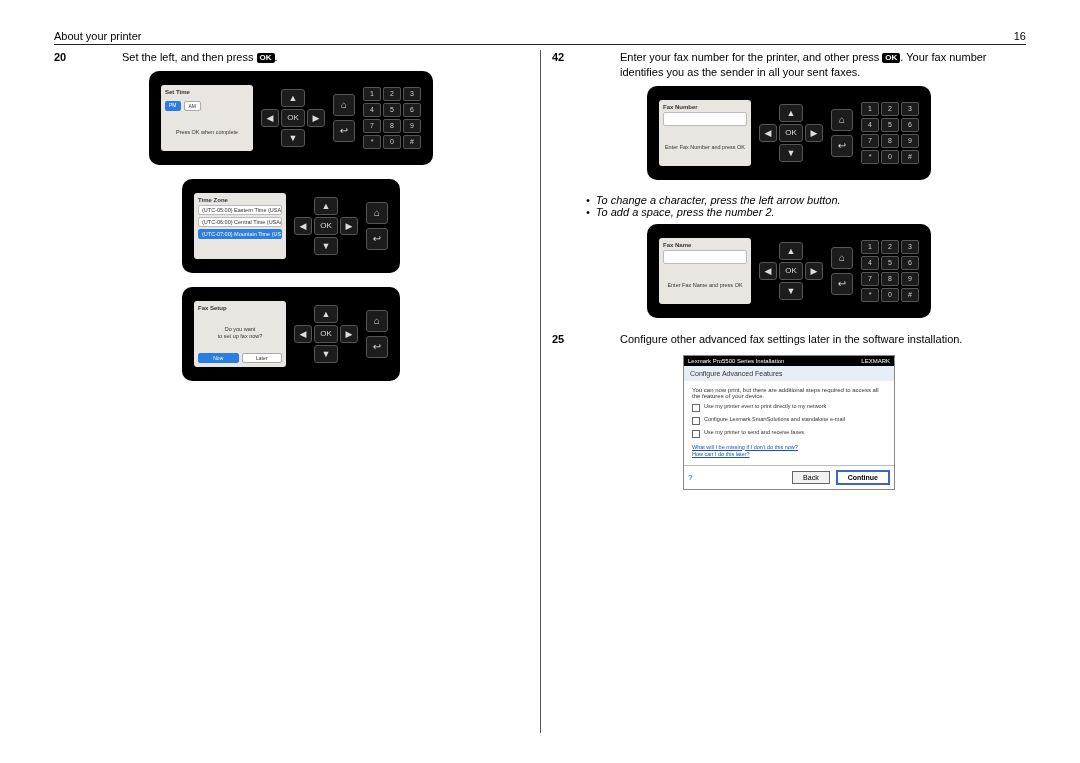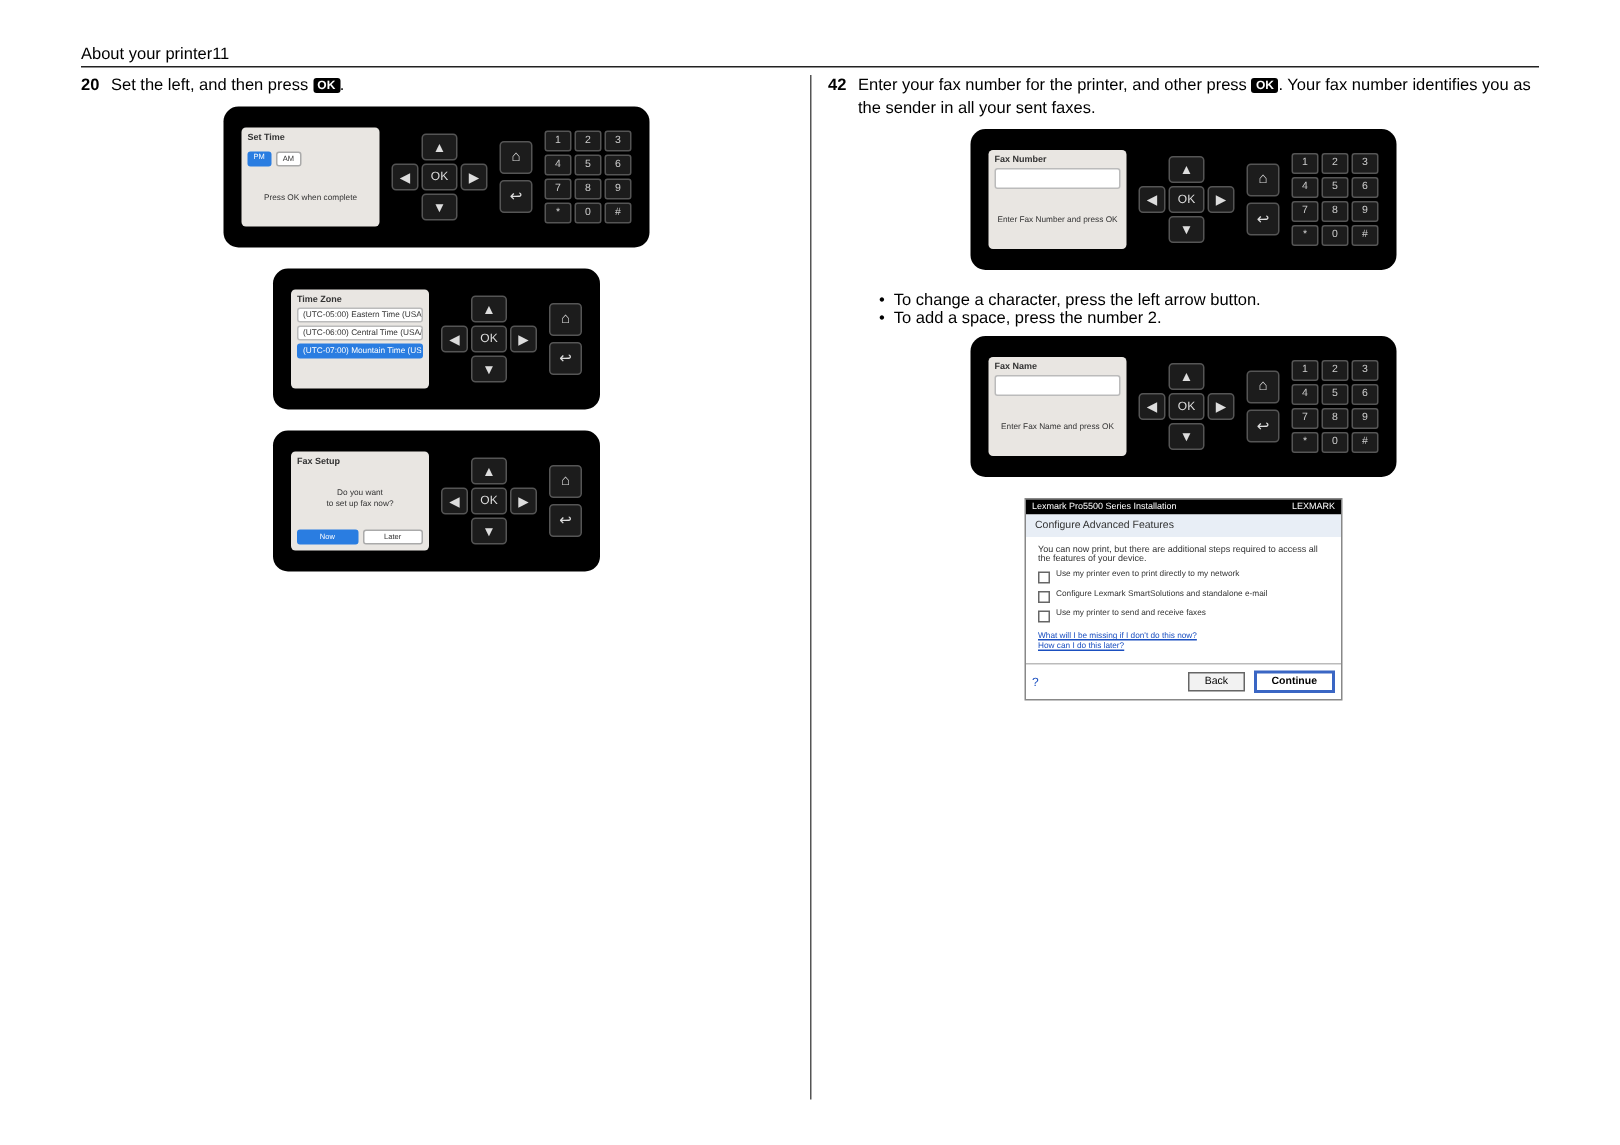--- a/index.html
+++ b/index.html
@@ -1,29 +1,29 @@
 <!DOCTYPE html>
 <html><head>
 <meta charset="utf-8">
 <style>
   html, body { margin:0; padding:0; background:#fff; font-family:"Segoe UI", Arial, sans-serif; color:#000; }
   .page { width:1080px; height:763px; position:relative; }
-  .header { position:absolute; top:24px; left:54px; right:54px; height:18px; border-bottom:1px solid #222; font-size:11px; display:flex; justify-content:flex-start; align-items:flex-end; padding-bottom:2px;}
+  .header { position:absolute; top:24px; left:54px; right:54px; height:18px; border-bottom:1px solid #222; font-size:11px; display:flex; justify-content:space-between; align-items:flex-end; padding-bottom:2px;}
   .body { position:absolute; top:50px; left:54px; right:54px; bottom:30px; display:flex; }
   .col { width:50%; position:relative; }
   .col.left { padding-right:12px; }
   .col.right { padding-left:12px; }
   .divider { position:absolute; left:50%; top:0; bottom:0; width:1px; background:#555; }
 
-  .step { display:flex; font-size:11px; line-height:1.35; margin-bottom:6px; }
+  .step { display:flex; font-size:11px; line-height:1.35; margin-bottom:6px;gap:48px; }
   .step .num { font-weight:bold; width:20px; flex:none; }
   .step .txt { flex:1; }
   .ok-badge { display:inline-block; background:#000; color:#fff; font-size:8px; padding:1px 3px; border-radius:2px; line-height:1; vertical-align:middle; font-weight:bold;}
 
-  ul.bullets { margin:4px 0 6px 34px; padding:0; list-style:none; font-size:11px; }
+  ul.bullets { margin:4px 0 6px 34px; padding:0; list-style:none; font-size:11px;font-style:italic; }
   ul.bullets li::before { content:"•"; margin-right:6px; }
 
   
   .panel-wrap { display:flex; justify-content:center; margin:6px 0 14px 0; }
   .panel { background:#000; border-radius:10px; padding:14px 12px; display:flex; gap:8px; align-items:center; }
   .screen { background:#e9e6e2; border-radius:3px; width:92px; height:66px; box-sizing:border-box; padding:4px; font-size:5px; color:#333; display:flex; flex-direction:column; }
   .screen .title { font-size:6px; font-weight:bold; margin-bottom:2px;}
   .screen .row { background:#fff; border:1px solid #bbb; border-radius:2px; margin-bottom:2px; padding:1px 3px; font-size:5.5px; white-space:nowrap; overflow:hidden; }
   .screen .row.sel { background:#2a7de1; color:#fff; border-color:#2a7de1; }
   .screen .msg { flex:1; display:flex; flex-direction:column; justify-content:center; align-items:center; text-align:center; font-size:5.5px; line-height:1.2;}
@@ -53,21 +53,21 @@
   .soft .btn { border:1px solid #666; padding:2px 10px; font-size:7px; background:#f2f2f2;}
   .soft .btn.primary { background:#fff; border:2px solid #3a66c4; font-weight:bold;}
   .soft .help { margin-right:auto; color:#1a4fc0; font-size:8px;}
 </style>
 </head>
 <body>
 
 <div class="page">
   <div class="header">
     <span>About your printer</span>
-    <span>11</span>
+    <span>16</span>
   </div>
 
   <div class="body">
     <div class="divider"></div>
 
     <div class="col left">
 
       <div class="step">
         <div class="num">20</div>
         <div class="txt">
@@ -269,20 +269,24 @@
           <div class="key">7</div>
               <div class="key">8</div>
               <div class="key">9</div>
           <div class="key">*</div>
               <div class="key">0</div>
               <div class="key">#</div>
         </div>
       </div>
         </div>
 
+      <div class="step">
+        <div class="num">25</div>
+        <div class="txt">Configure other advanced fax settings later in the software installation.</div>
+      </div>
 
       <div class="soft-wrap">
           <div class="soft">
         <div class="titlebar">
           <span>Lexmark Pro5500 Series Installation</span>
           <span>LEXMARK</span>
         </div>
         <div class="h">Configure Advanced Features</div>
         <div class="content">
           <div style="margin-bottom:4px">You can now print, but there are additional steps required to access all the features of your device.</div>

